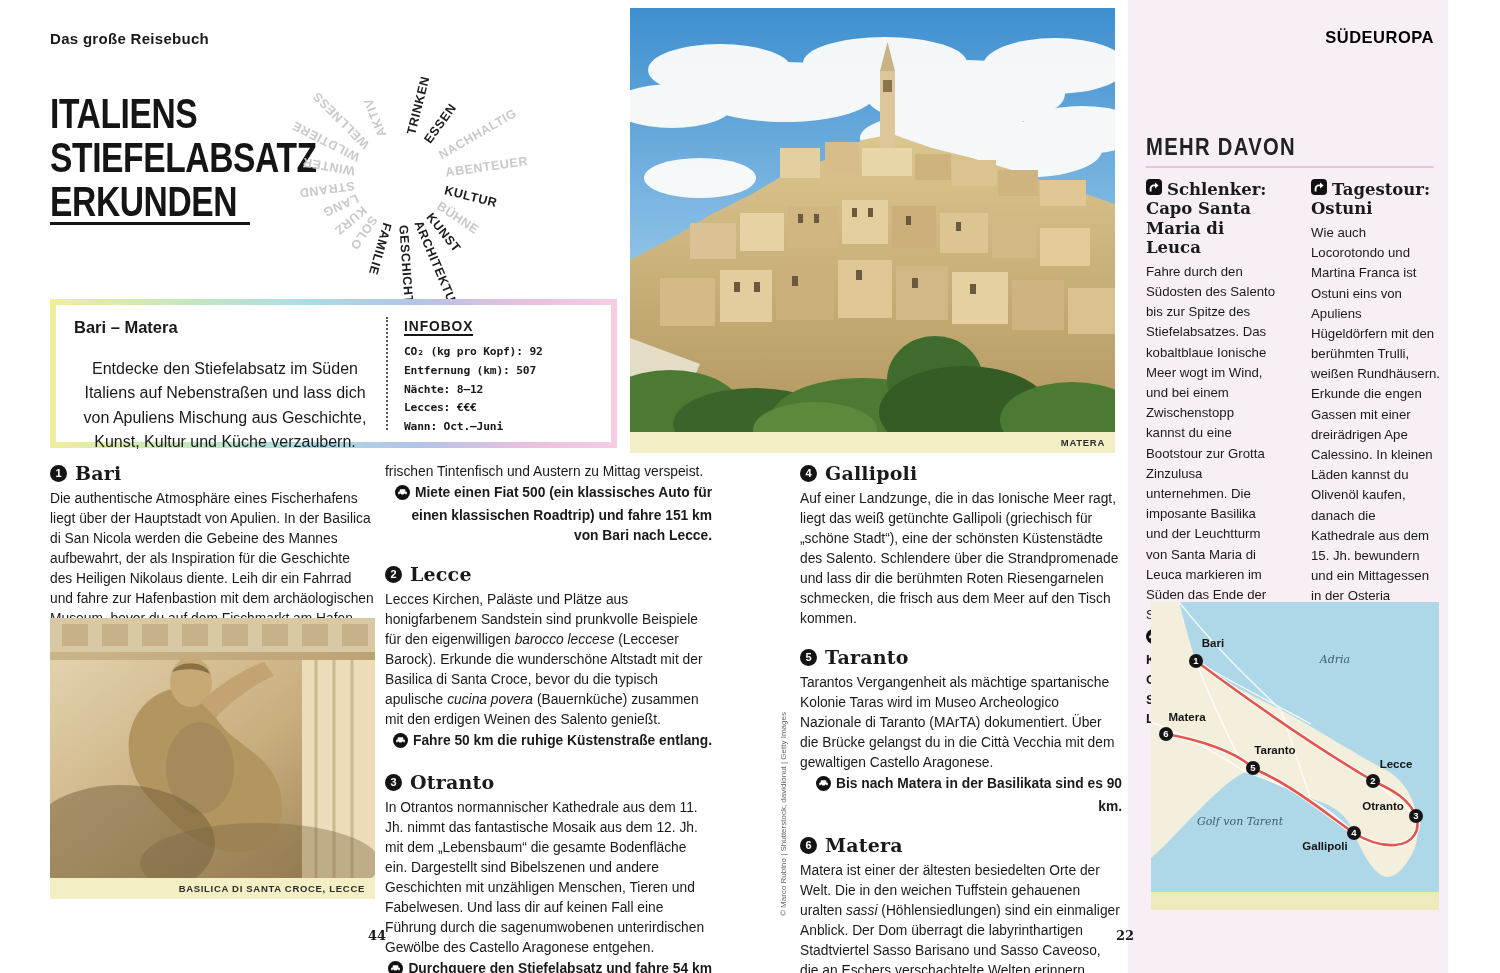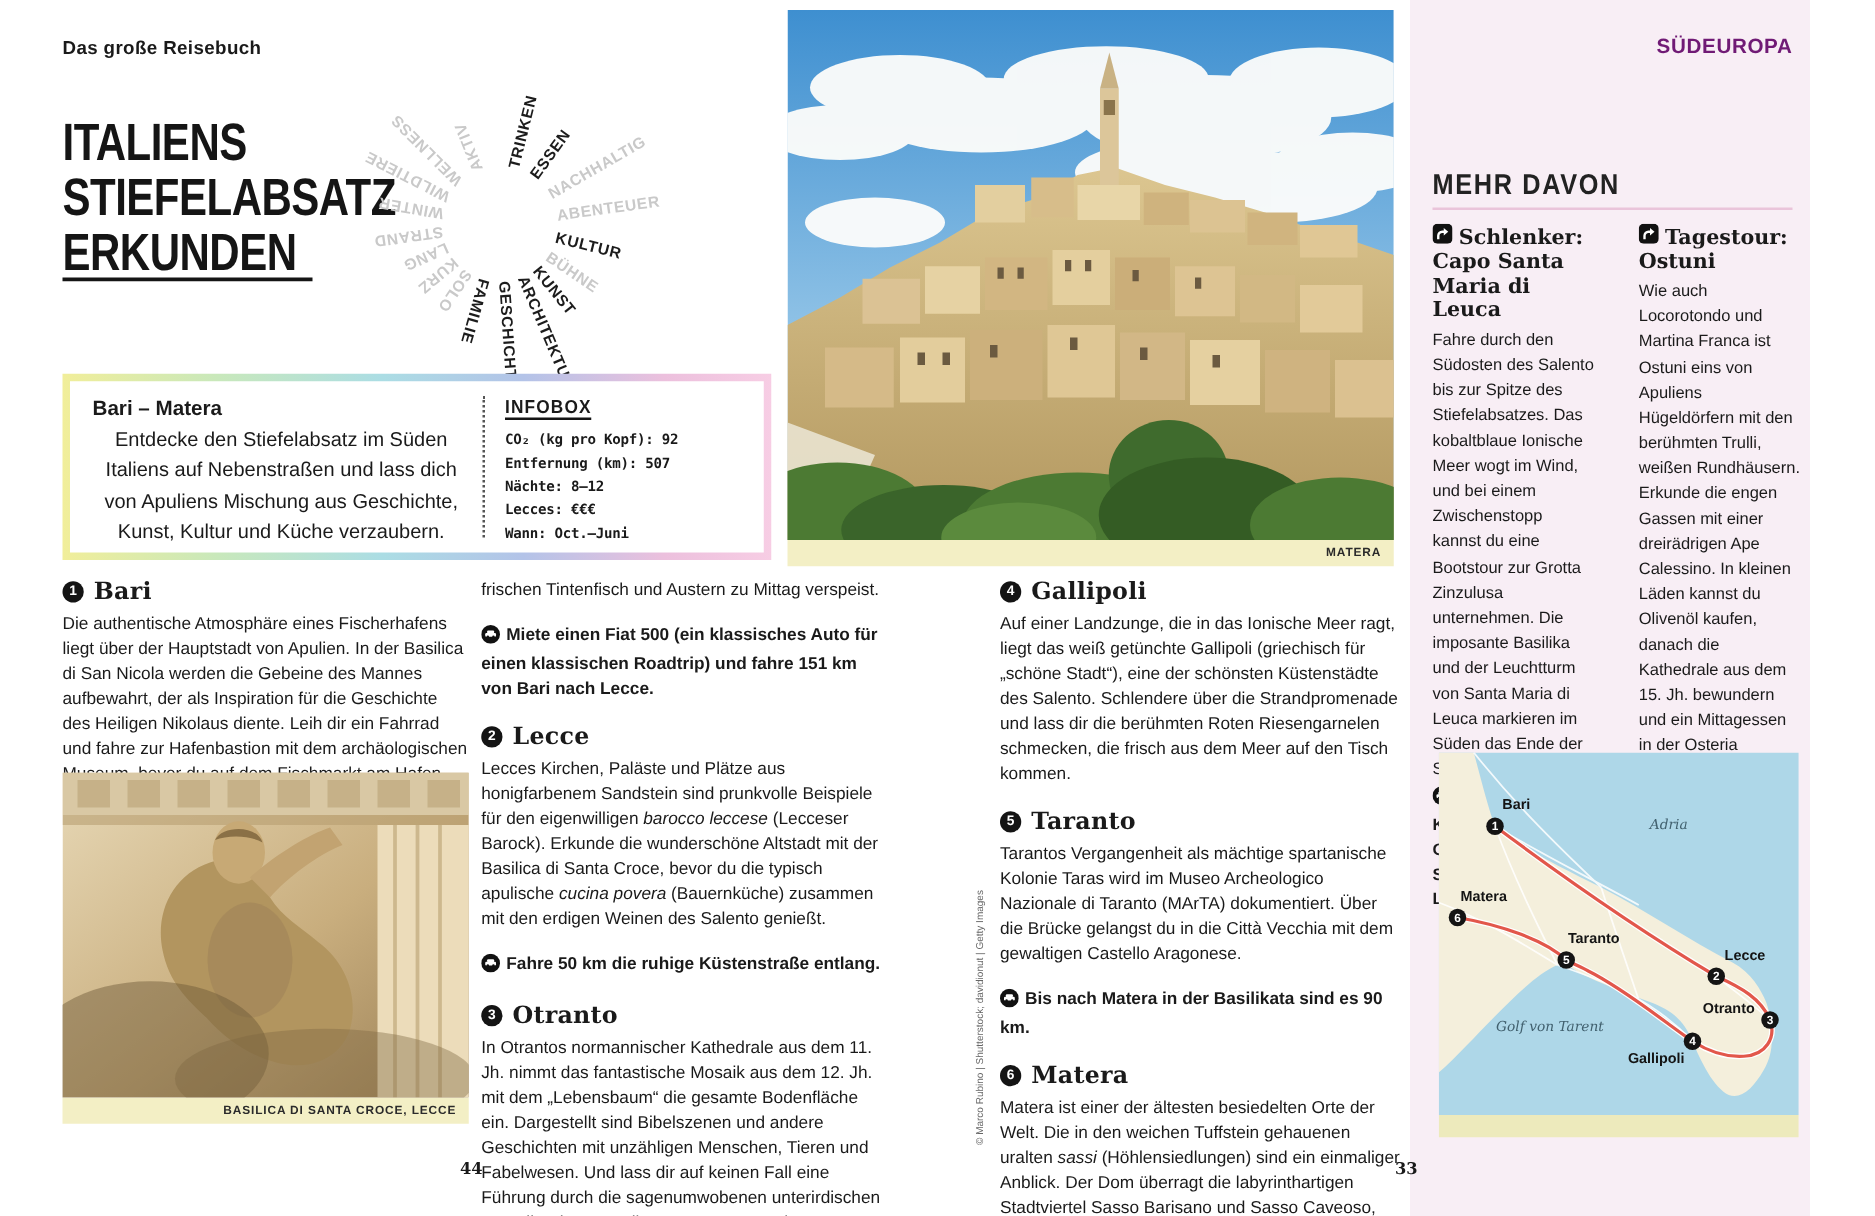--- a/index.html
+++ b/index.html
@@ -18,55 +18,55 @@
   .wheel-word { position:absolute; left:112px; top:112px; white-space:nowrap;
                 font-size:12.5px; font-weight:700; letter-spacing:.6px; color:#c9c9c9;
                 transform-origin:0 50%; }
   .wheel-word.emph { color:#1c1c1c; }
 
   
   .intro-box { position:absolute; left:50px; top:299px; width:567px; height:149px; padding:6px;
                background:linear-gradient(90deg,#f1ee9a 0%,#c8e8bb 22%,#abdde4 45%,#b3c3e8 65%,#ecc0dd 85%,#f7cde4 100%); }
   .intro-inner { width:100%; height:100%; background:#ffffff; display:flex; }
   .intro-left { width:330px; padding:13px 10px 10px 18px; }
-  .intro-route { font-size:16.5px; font-weight:700; margin-bottom:4px; }
+  .intro-route { font-size:16.5px; font-weight:700; margin-bottom:20px; }
   .intro-text { font-size:16px; line-height:1.52;text-align:center; }
   .intro-divider { border-left:2px dotted #555; margin:12px 0; }
   .intro-right { flex:1; padding:12px 14px 10px 16px; }
   .infobox-title { display:inline-block; font-size:15px; font-weight:700; letter-spacing:1px;
                    border-bottom:2px solid #151515; margin-bottom:7px; transform:scaleX(.92); transform-origin:left; }
   .infobox-row { font-family:"DejaVu Sans Mono", monospace; font-size:11.3px; font-weight:700;
                  line-height:1.66; letter-spacing:-.2px; }
 
   
   .col { position:absolute; top:462px; }
   .col1 { left:50px;  width:325px; }
   .col2 { left:385px; width:327px; }
   .col3 { left:800px; width:322px; }
   .stop-block { margin-bottom:17px; }
   .stop-heading { display:flex; align-items:center; gap:8px; margin-bottom:5px; }
   .stop-num { width:17px; height:17px; border-radius:50%; background:#141414; color:#fff;
               font-size:11px; font-weight:700; display:flex; align-items:center; justify-content:center; }
   .stop-name { font-family:"DejaVu Serif", serif; font-size:19px; font-weight:700; letter-spacing:.2px; }
   .stop-body { font-size:13.8px; line-height:1.45; }
-  .drive-note { font-size:13.8px; line-height:1.45; font-weight:700; margin-top:16px; }
+  .drive-note { font-size:13.8px; line-height:1.45; font-weight:700; margin-top:1px;text-align:right; }
   .note-icon { display:inline-block; vertical-align:-3px; margin-right:5px; }
 
   
   .photo-left { position:absolute; left:50px; top:618px; width:325px; }
   .photo-matera { position:absolute; left:630px; top:8px; width:485px; }
   .photo-left svg, .photo-matera svg { display:block; }
   .caption-bar { background:#f3efc5; color:#2b2b2b; font-size:9.5px; font-weight:700;
                  letter-spacing:.7px; text-align:right; padding:0 10px; line-height:21px; height:21px; }
   .credit { position:absolute; left:779px; top:916px; transform:rotate(-90deg); transform-origin:0 0;
             font-size:8px; color:#666; white-space:nowrap; }
 
   
   .sidebar { position:absolute; left:1128px; top:0; width:320px; height:973px; background:#f8eef5; }
-  .region { position:absolute; top:28px; right:14px; font-size:16.5px; font-weight:700; letter-spacing:.5px; color:#701a75; }
+  .region { position:absolute; top:28px; right:14px; font-size:16.5px; font-weight:700; letter-spacing:.5px; color:#000000; }
   .more-title { position:absolute; left:18px; top:134px; font-size:23px; font-weight:700; letter-spacing:1.5px;
                 transform:scaleX(.88); transform-origin:left; color:#222; }
   .more-rule { position:absolute; left:18px; right:14px; top:166px; height:1.5px; background:#eac4da; }
   .sb-col { position:absolute; top:179px; width:130px; }
   .sb-col-a { left:18px; }
   .sb-col-b { left:183px; }
   .sb-head { font-family:"DejaVu Serif", serif; font-weight:700; font-size:16.5px; line-height:1.18; margin-bottom:4px; }
   .sb-head-top { display:flex; align-items:center; gap:5px; }
   .sb-body { font-size:13.2px; line-height:1.53; }
   .sb-note { font-size:13.2px; line-height:1.5; font-weight:700; margin-top:2px; }
@@ -455,15 +455,15 @@
               <text x="15" y="135.4" class="marker-num">6</text>
               <text x="36" y="119" class="marker-label">Matera</text>
             </g>
           </g>
         <rect x="0" y="290" width="288" height="18" fill="#edeabc"></rect>
       </svg>
     </div>
   </div>
 
   <div class="pagenum pagenum-left">44</div>
-  <div class="pagenum pagenum-right">33</div>
+  <div class="pagenum pagenum-right">22</div>
 
 </div>
 
 </body></html>

